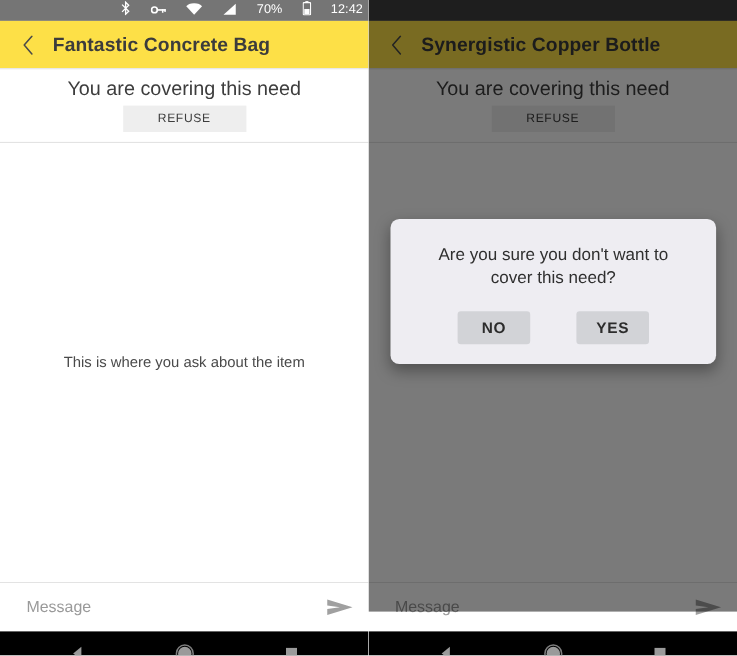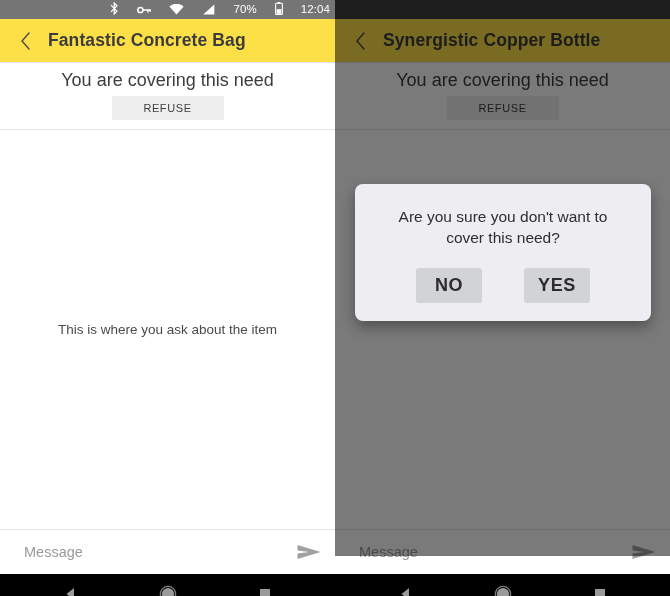--- a/index.html
+++ b/index.html
@@ -183,21 +183,21 @@
     height: 556px;
     background: rgba(0,0,0,0.52);
     z-index: 5;
     pointer-events: none;
   }
 
   
   .dialog {
     position: absolute;
     left: 20px;
-    top: 184px;
+    top: 199px;
     width: 296px;
     background: #eeedf2;
     border-radius: 8px;
     box-shadow: 0 6px 14px rgba(0,0,0,0.35);
     z-index: 10;
     padding: 22px 20px 14px 20px;
     box-sizing: border-box;
   }
   .dialog-message {
     font-size: 15.5px;
@@ -211,21 +211,21 @@
     display: flex;
     justify-content: center;
     gap: 42px;
     padding-bottom: 4px;
   }
   .dialog-btn {
     min-width: 66px;
     padding: 7px 12px;
     background: #d2d3d7;
     border-radius: 3px;
-    font-size: 18px;
+    font-size: 14px;
     font-weight: bold;
     letter-spacing: 0.6px;
     color: #2c2c2c;
     text-align: center;
     box-sizing: border-box;
   }
 </style>
 </head>
 <body>
 
@@ -259,21 +259,21 @@
             </svg>
         </span>
         <span class="status-text">70%</span>
         <span class="sicon">
           <svg width="8" height="13" viewBox="0 0 8 13">
             <rect x="2.6" y="0" width="2.8" height="1.5" fill="#ffffff"></rect>
             <rect x="0.6" y="1.3" width="6.8" height="11.2" rx="0.8" fill="none" stroke="#ffffff" stroke-width="1.1"></rect>
             <rect x="1.6" y="7.2" width="4.8" height="4.6" fill="#ffffff"></rect>
           </svg>
         </span>
-        <span class="status-text">12:04</span>
+        <span class="status-text">12:42</span>
       </div>
     </div>
 
     <div class="appbar">
       <div class="back-btn">
         <svg width="11" height="18" viewBox="0 0 11 18">
             <path d="M9 1 L2 9 L9 17" fill="none" stroke="#4a4a4a" stroke-width="1.4" stroke-linecap="round" stroke-linejoin="round"></path>
           </svg>
       </div>
       <div class="appbar-title">Fantastic Concrete Bag</div>

